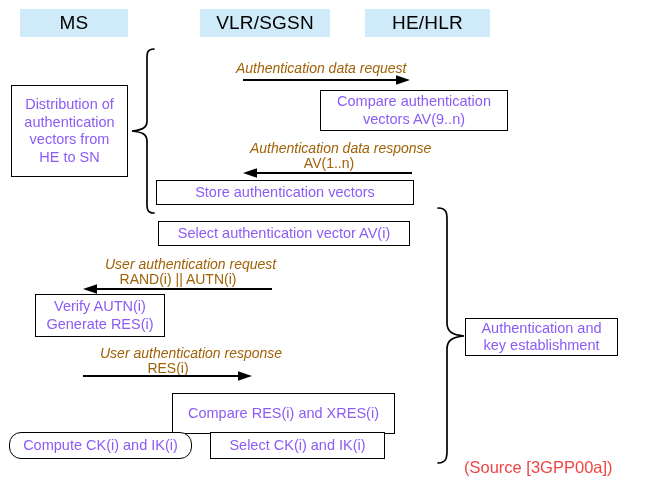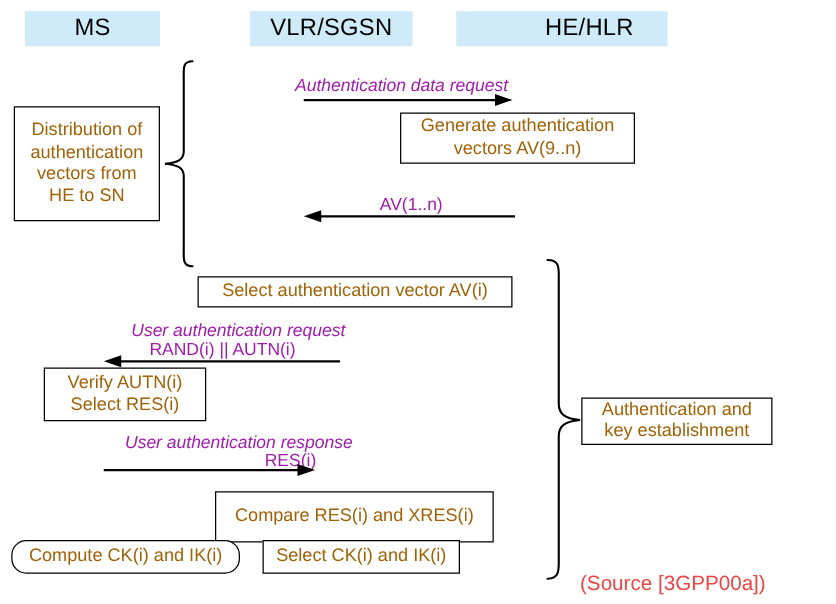--- a/index.html
+++ b/index.html
@@ -25,34 +25,34 @@
     font-size: 19px;
     text-align: center;
     line-height: 28px;
     height: 28px;
     letter-spacing: .2px;
   }
   .box {
     position: absolute;
     border: 1.6px solid #000;
     background: #fff;
-    color: #a16207;
+    color: #8b5cf6;
     font-size: 14.5px;
     text-align: center;
     box-sizing: border-box;
     display: flex;
     flex-direction: column;
     align-items: center;
     justify-content: center;
     line-height: 17.5px;
     padding: 1px 4px;
   }
   .lbl {
     position: absolute;
-    color: #a21caf;
+    color: #a16207;
     font-size: 14px;
     white-space: nowrap;
     line-height: 16px;
   }
   .lbl.ital { font-style: italic; }
   .lbl.ctr { text-align: center; }
   .arrow { position: absolute; }
   .brace { position: absolute; }
   .srcnote {
     position: absolute;
@@ -61,84 +61,88 @@
     white-space: nowrap;
   }
 </style>
 </head>
 <body>
 
 <div id="stage">
 
   <div class="hdr" style="left:20px; top:9px; width:108px;">MS</div>
   <div class="hdr" style="left:200px; top:9px; width:130px;">VLR/SGSN</div>
-  <div class="hdr" style="left:365px; top:9px; width:125px;padding-left:44px;">HE/HLR</div>
+  <div class="hdr" style="left:365px; top:9px; width:125px;">HE/HLR</div>
 
   <div class="box" style="left:11px; top:85px; width:117px; height:92px;">
     <span>Distribution of</span>
     <span>authentication</span>
     <span>vectors from</span>
     <span>HE to SN</span>
   </div>
 
   <svg class="brace" style="left:128px; top:46px; width:32px; height:170px;" viewBox="0 0 32 170">
     <path d="M26 3 C18 3 19 9 19 16 L19 75 C19 82 14 84 4 85 C14 86 19 88 19 95 L19 154
              C19 161 18 167 26 167" fill="none" stroke="#000" stroke-width="1.7" stroke-linecap="round"></path>
   </svg>
 
   <div class="lbl ital" style="left:236px; top:60px;">Authentication data request</div>
   <svg class="arrow" style="left:240px; top:72px; width:175px; height:16px;" viewBox="0 0 175 16">
     <line x1="3" y1="8" x2="160" y2="8" stroke="#000" stroke-width="1.8"></line>
     <polygon points="170,8 156,3.2 156,12.8" fill="#000"></polygon>
   </svg>
 
   <div class="box" style="left:320px; top:90px; width:188px; height:41px;">
-    <span>Generate authentication</span>
+    <span>Compare authentication</span>
     <span>vectors AV(9..n)</span>
   </div>
 
+  <div class="lbl ital" style="left:250px; top:140px;">Authentication data response</div>
   <div class="lbl ctr" style="left:243px; top:155px; width:172px;">AV(1..n)</div>
   <svg class="arrow" style="left:240px; top:165px; width:175px; height:16px;" viewBox="0 0 175 16">
     <line x1="172" y1="8" x2="14" y2="8" stroke="#000" stroke-width="1.8"></line>
     <polygon points="3,8 17,3.2 17,12.8" fill="#000"></polygon>
   </svg>
 
+  <div class="box" style="left:156px; top:180px; width:258px; height:25px;">
+    <span>Store authentication vectors</span>
+  </div>
 
   <div class="box" style="left:158px; top:221px; width:252px; height:25px;">
     <span>Select authentication vector AV(i)</span>
   </div>
 
   <div class="lbl ital" style="left:105px; top:256px;">User authentication request</div>
   <div class="lbl ctr" style="left:83px; top:271px; width:190px;">RAND(i) || AUTN(i)</div>
   <svg class="arrow" style="left:80px; top:281px; width:195px; height:16px;" viewBox="0 0 195 16">
     <line x1="192" y1="8" x2="14" y2="8" stroke="#000" stroke-width="1.8"></line>
     <polygon points="3,8 17,3.2 17,12.8" fill="#000"></polygon>
   </svg>
 
   <div class="box" style="left:35px; top:294px; width:130px; height:43px;">
     <span>Verify AUTN(i)</span>
-    <span>Select RES(i)</span>
+    <span>Generate RES(i)</span>
   </div>
 
   <div class="lbl ital" style="left:100px; top:345px;">User authentication response</div>
-  <div class="lbl ctr" style="left:83px; top:360px; width:170px;text-align:right;">RES(i)</div>
+  <div class="lbl ctr" style="left:83px; top:360px; width:170px;">RES(i)</div>
   <svg class="arrow" style="left:80px; top:368px; width:175px; height:16px;" viewBox="0 0 175 16">
     <line x1="3" y1="8" x2="163" y2="8" stroke="#000" stroke-width="1.8"></line>
     <polygon points="172,8 158,3.2 158,12.8" fill="#000"></polygon>
   </svg>
 
   <div class="box" style="left:172px; top:393px; width:223px; height:41px;">
     <span>Compare RES(i) and XRES(i)</span>
   </div>
 
   <div class="box" style="left:9px; top:432px; width:183px; height:27px;border-radius:12px;">
     <span>Compute CK(i) and IK(i)</span>
   </div>
 
-  <div class="box" style="left:210px; top:432px; width:158px; height:27px;">
+  <div class="box" style="left:210px; top:432px; width:175px; height:27px;">
     <span>Select CK(i) and IK(i)</span>
   </div>
 
   <svg class="brace" style="left:432px; top:205px; width:36px; height:262px;" viewBox="0 0 36 262">
     <path d="M6 3 C16 3 15 10 15 18 L15 118 C15 127 21 130 32 131 C21 132 15 135 15 144
              L15 242 C15 250 16 258 6 258" fill="none" stroke="#000" stroke-width="1.7" stroke-linecap="round"></path>
   </svg>
 
   <div class="box" style="left:465px; top:318px; width:153px; height:38px;">
     <span>Authentication and</span>

